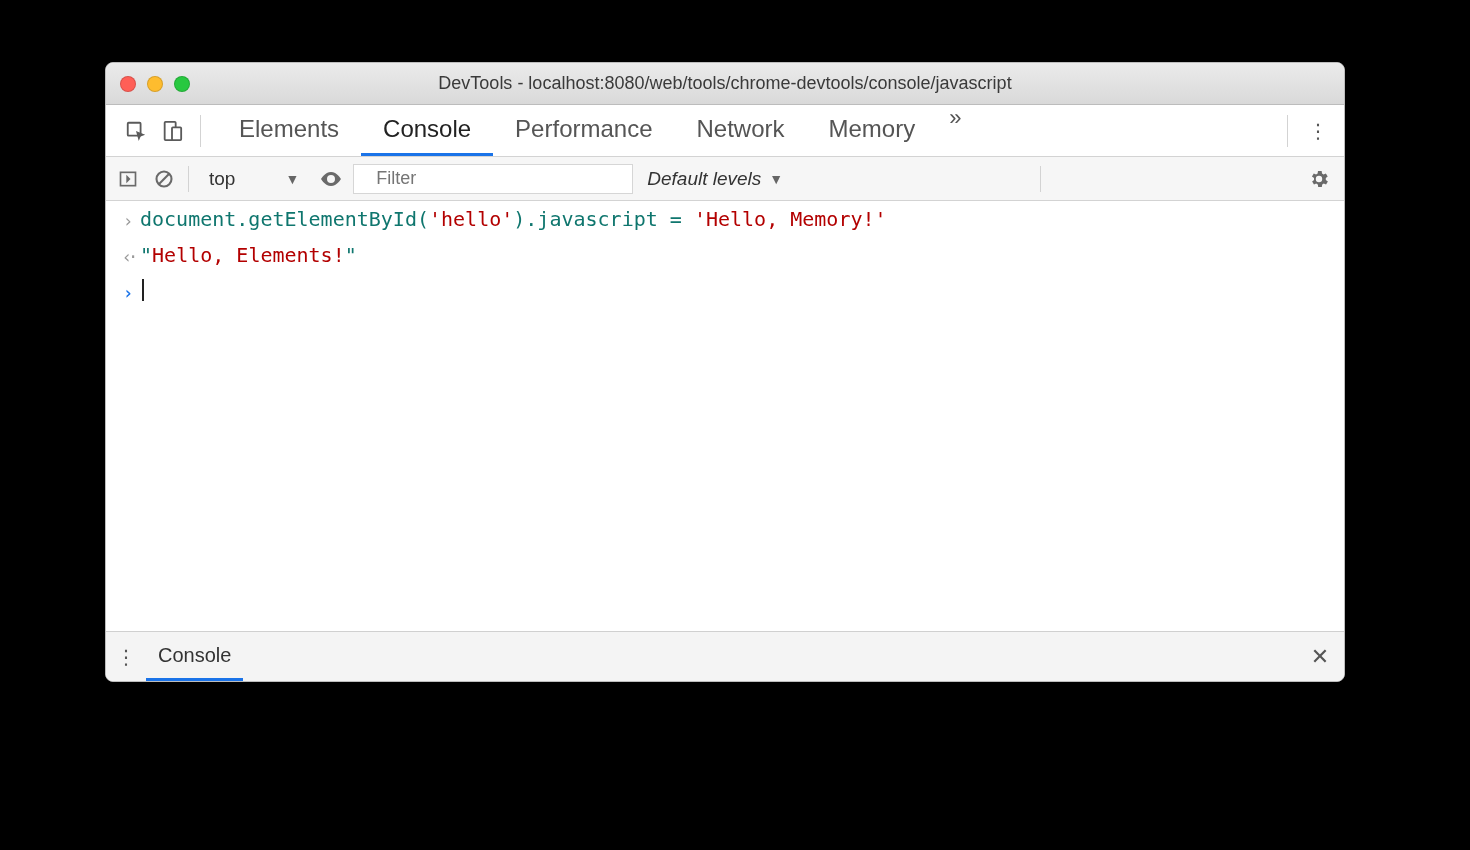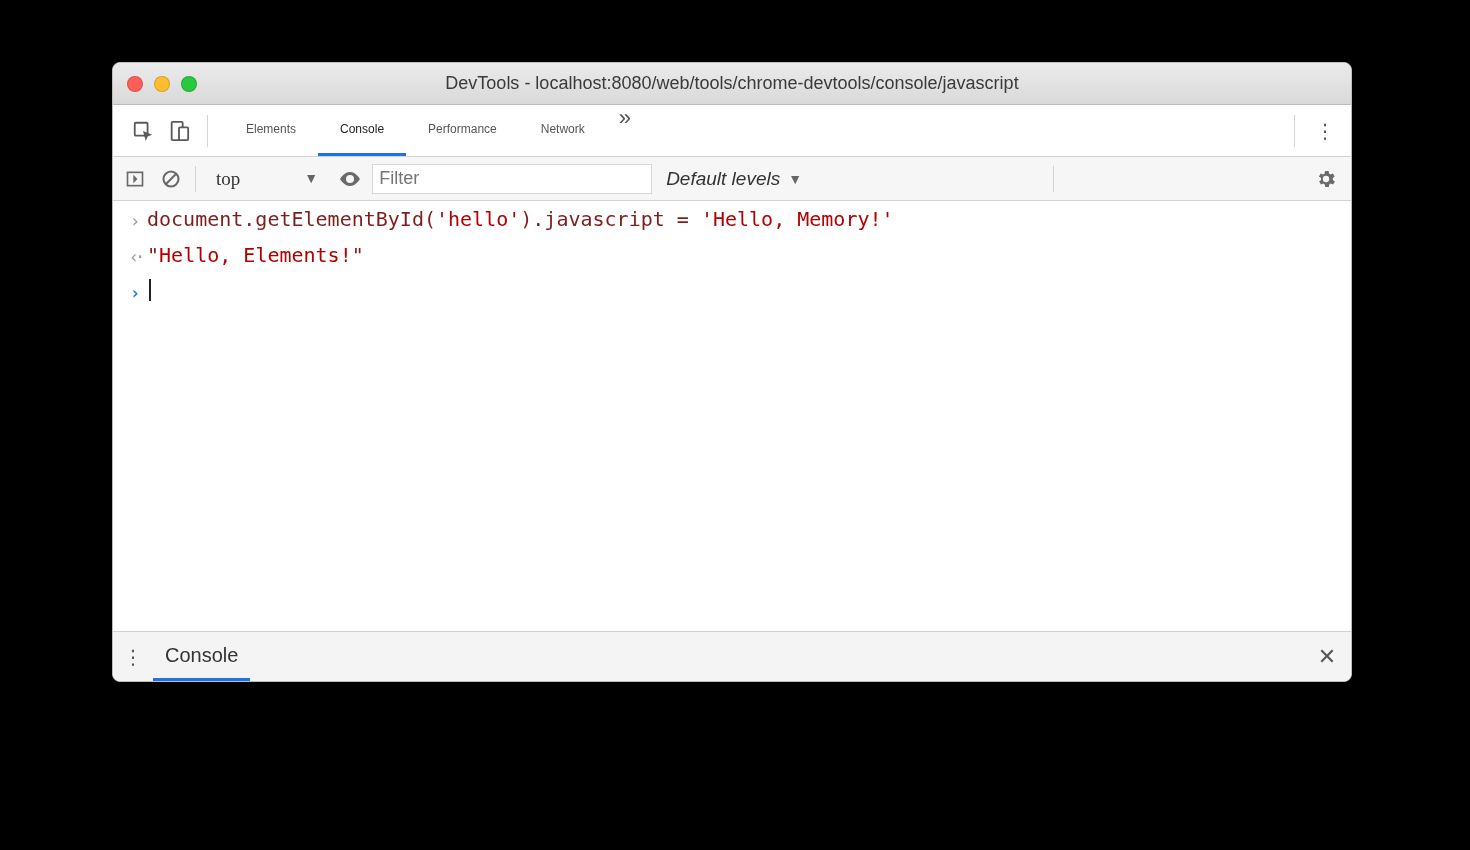--- a/index.html
+++ b/index.html
@@ -1,19 +1,19 @@
 <!DOCTYPE html>
 <html><head>
 <meta charset="utf-8">
 <style>
   * { box-sizing: border-box; margin: 0; padding: 0; }
   html, body { width: 1470px; height: 850px; background: #000; font-family: -apple-system, "Helvetica Neue", Arial, sans-serif; }
   .window {
     position: absolute;
-    left: 112px; top: 62px;
+    left: 105px; top: 62px;
     width: 1240px; height: 620px;
     background: #fff;
     border-radius: 8px;
     box-shadow: 0 20px 50px rgba(0,0,0,0.6);
     display: flex;
     flex-direction: column;
     overflow: hidden;
     border: 1px solid #bdbdbd;
   }
   
@@ -38,60 +38,60 @@
     border-bottom: 1px solid #d3d3d3;
     display:flex; align-items:stretch;
     padding: 0 6px;
   }
   .tb-left { display:flex; align-items:center; gap:0; padding:0 6px; }
   .ib { width:36px; display:flex; align-items:center; justify-content:center; color:#5a5a5a; }
   .vdiv { width:1px; align-self:center; height:32px; background:#d3d3d3; margin:0 10px; }
   .tabs { display:flex; align-items:stretch; }
   .tab {
     padding: 0 22px; display:flex; align-items:center;
-    font-size:12px; color:#555; cursor:default; border-bottom:3px solid transparent;
+    font-size:24px; color:#555; cursor:default; border-bottom:3px solid transparent;
   }
   .tab.active { color:#222; border-bottom-color:#1a73e8; }
   .tb-right { margin-left:auto; display:flex; align-items:center; }
   .more-chev { font-size:22px; color:#555; padding:0 12px; }
   .kebab { width:40px; display:flex; align-items:center; justify-content:center; color:#555; font-size:20px; }
   
   .console-toolbar {
     height: 44px;
     border-bottom: 1px solid #d3d3d3;
     display:flex; align-items:center;
     padding: 0 8px;
     gap: 8px;
     background:#f6f6f6;
   }
   .ctb-icon { width:28px; display:flex; align-items:center; justify-content:center; color:#6a6a6a; }
   .ctx-select {
-    display:flex; align-items:center; gap:64px;
+    display:flex; align-items:center; gap:50px;
     padding: 0 10px; height:30px;
-    font-size:19px; color:#333;font-family:Liberation Serif, serif;
+    font-size:19px; color:#333;
   }
   .ctx-select .tri { color:#666; font-size:14px; }
   .eye { color:#6a6a6a; }
   .filter-input {
     flex: 0 0 280px;
     height:30px; border:1px solid #d6d6d6; background:#fff;
-    font-size:18px; color:#333; padding:0 6px; outline:none;
+    font-size:18px; color:#333; padding:0 22px; outline:none;
   }
   .levels {
     display:flex; align-items:center; gap:8px;
     font-size:19px; color:#333; padding:0 6px;font-style:italic;
   }
   .gear { margin-left:auto; color:#6a6a6a; width:34px; display:flex; align-items:center; justify-content:center; }
   
   .console-body { flex:1; overflow:auto; background:#fff; font-family: Menlo, Consolas, monospace; font-size:20px; }
   .row { display:flex; align-items:flex-start; padding: 4px 10px 2px 10px; line-height:28px; }
   .gutter { width:24px; flex:none; color:#9a9a9a; font-size:17px; padding-top:2px; text-align:center; }
   .gutter.blue { color:#1a73e8; font-weight:bold; }
   .code { white-space:pre; }
-  .tok-default { color:#7f1d1d; }
+  .tok-default { color:#0f766e; }
   .tok-str { color:#b30000; }
   .cursor {
     display:inline-block; width:1.5px; height:22px; background:#222;
     vertical-align:-3px; margin-left:2px;
   }
   
   .drawer {
     height: 50px;
     border-top: 1px solid #d0d0d0;
     background:#f4f4f4;
@@ -141,20 +141,23 @@
         </div>
       <div class="tab active">
           <span>Console</span>
         </div>
       <div class="tab">
           <span>Performance</span>
         </div>
       <div class="tab">
           <span>Network</span>
         </div>
+      <div class="tab">
+          <span>Memory</span>
+        </div>
     </div>
     <div class="more-chev"><span>»</span></div>
     <div class="tb-right">
       <div class="vdiv"></div>
       <div class="kebab">
         <span>⋮</span>
       </div>
     </div>
   </div>
 

